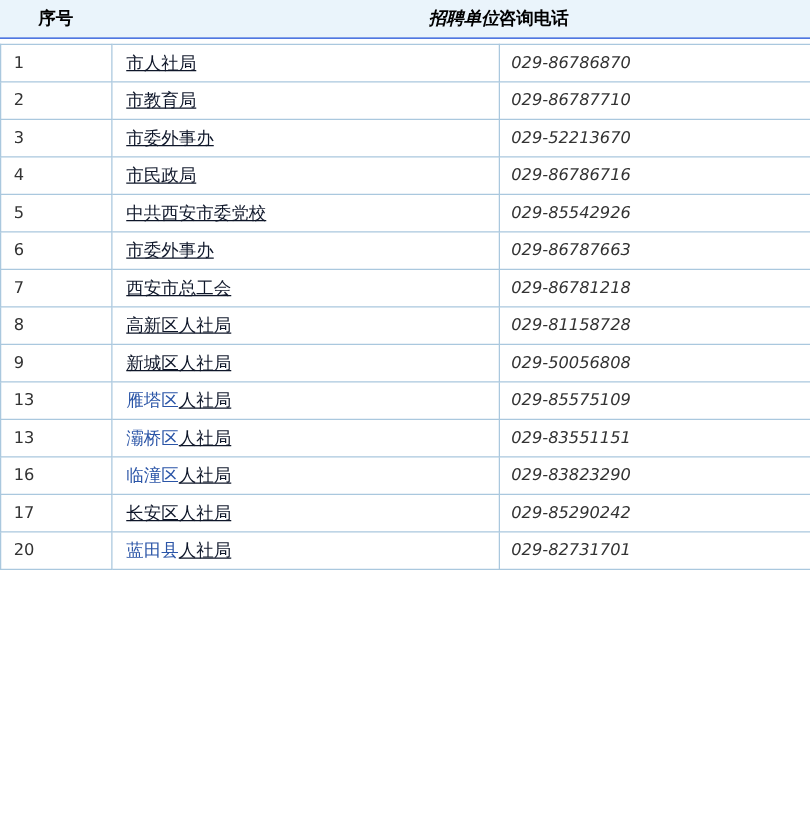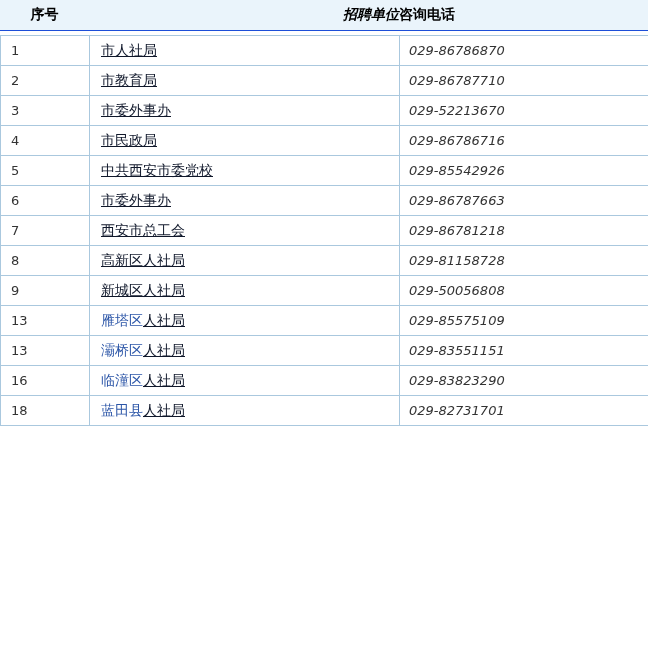--- a/index.html
+++ b/index.html
@@ -162,24 +162,31 @@
 
 
   <tr>
     <td class="c-no">16</td>
     <td class="c-unit">
       <a class="unit-link">临潼区</a><span class="unit-text">人社局</span>
     </td>
     <td class="c-phone">029-83823290</td>
   </tr>
 
+  <tr>
+    <td class="c-no">17</td>
+    <td class="c-unit">
+      <span class="unit-text">长安区人社局</span>
+    </td>
+    <td class="c-phone">029-85290242</td>
+  </tr>
 
 
   <tr>
-    <td class="c-no">18</td>
+    <td class="c-no">20</td>
     <td class="c-unit">
       <a class="unit-link">蓝田县</a><span class="unit-text">人社局</span>
     </td>
     <td class="c-phone">029-82731701</td>
   </tr>
 
 </tbody>
   </table>
 
 </div>

